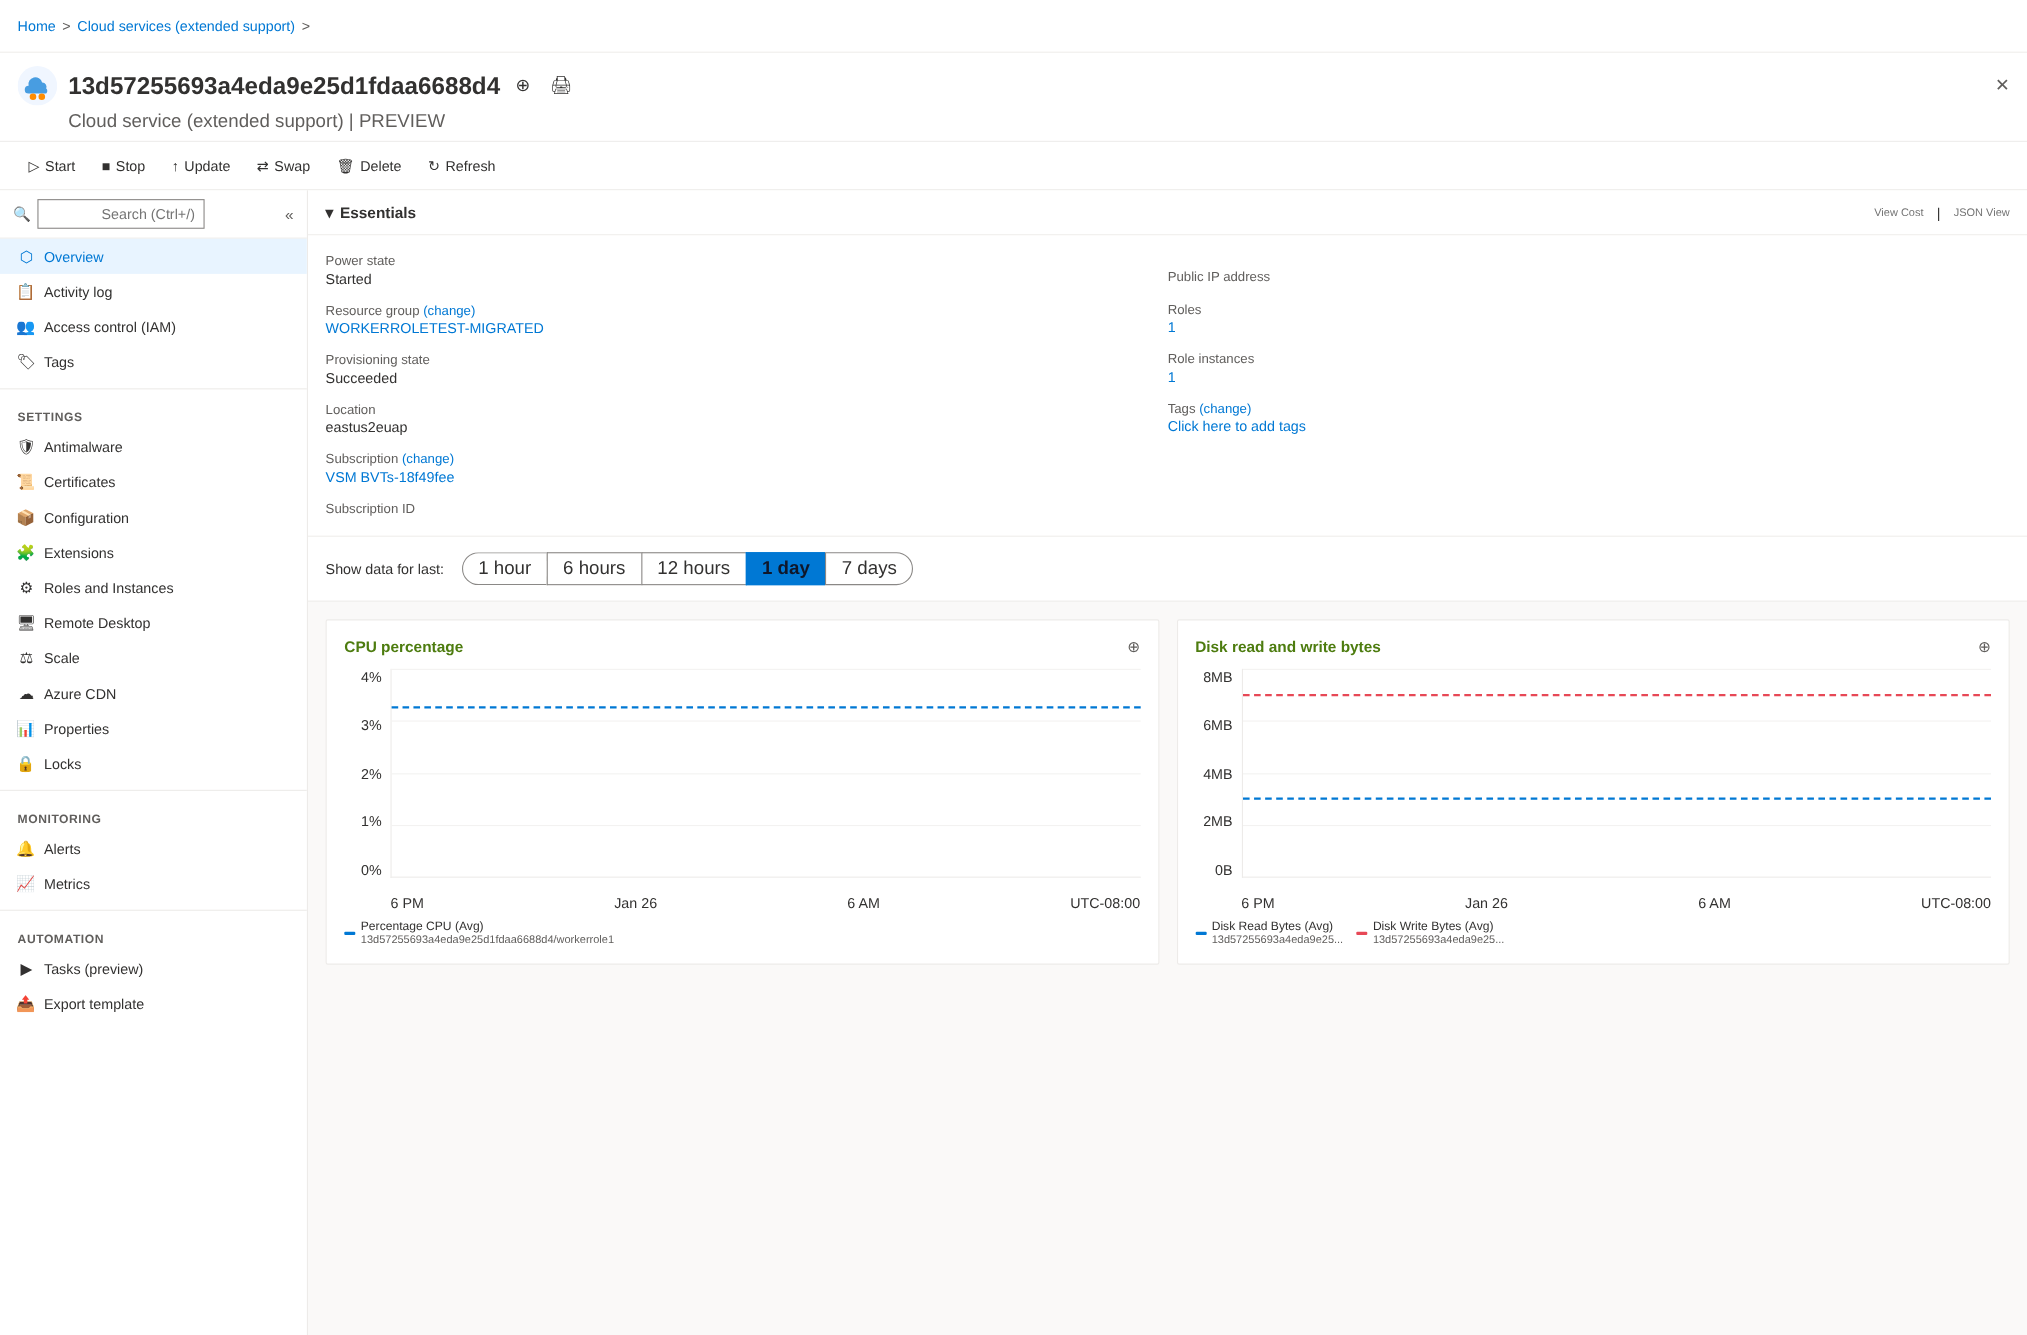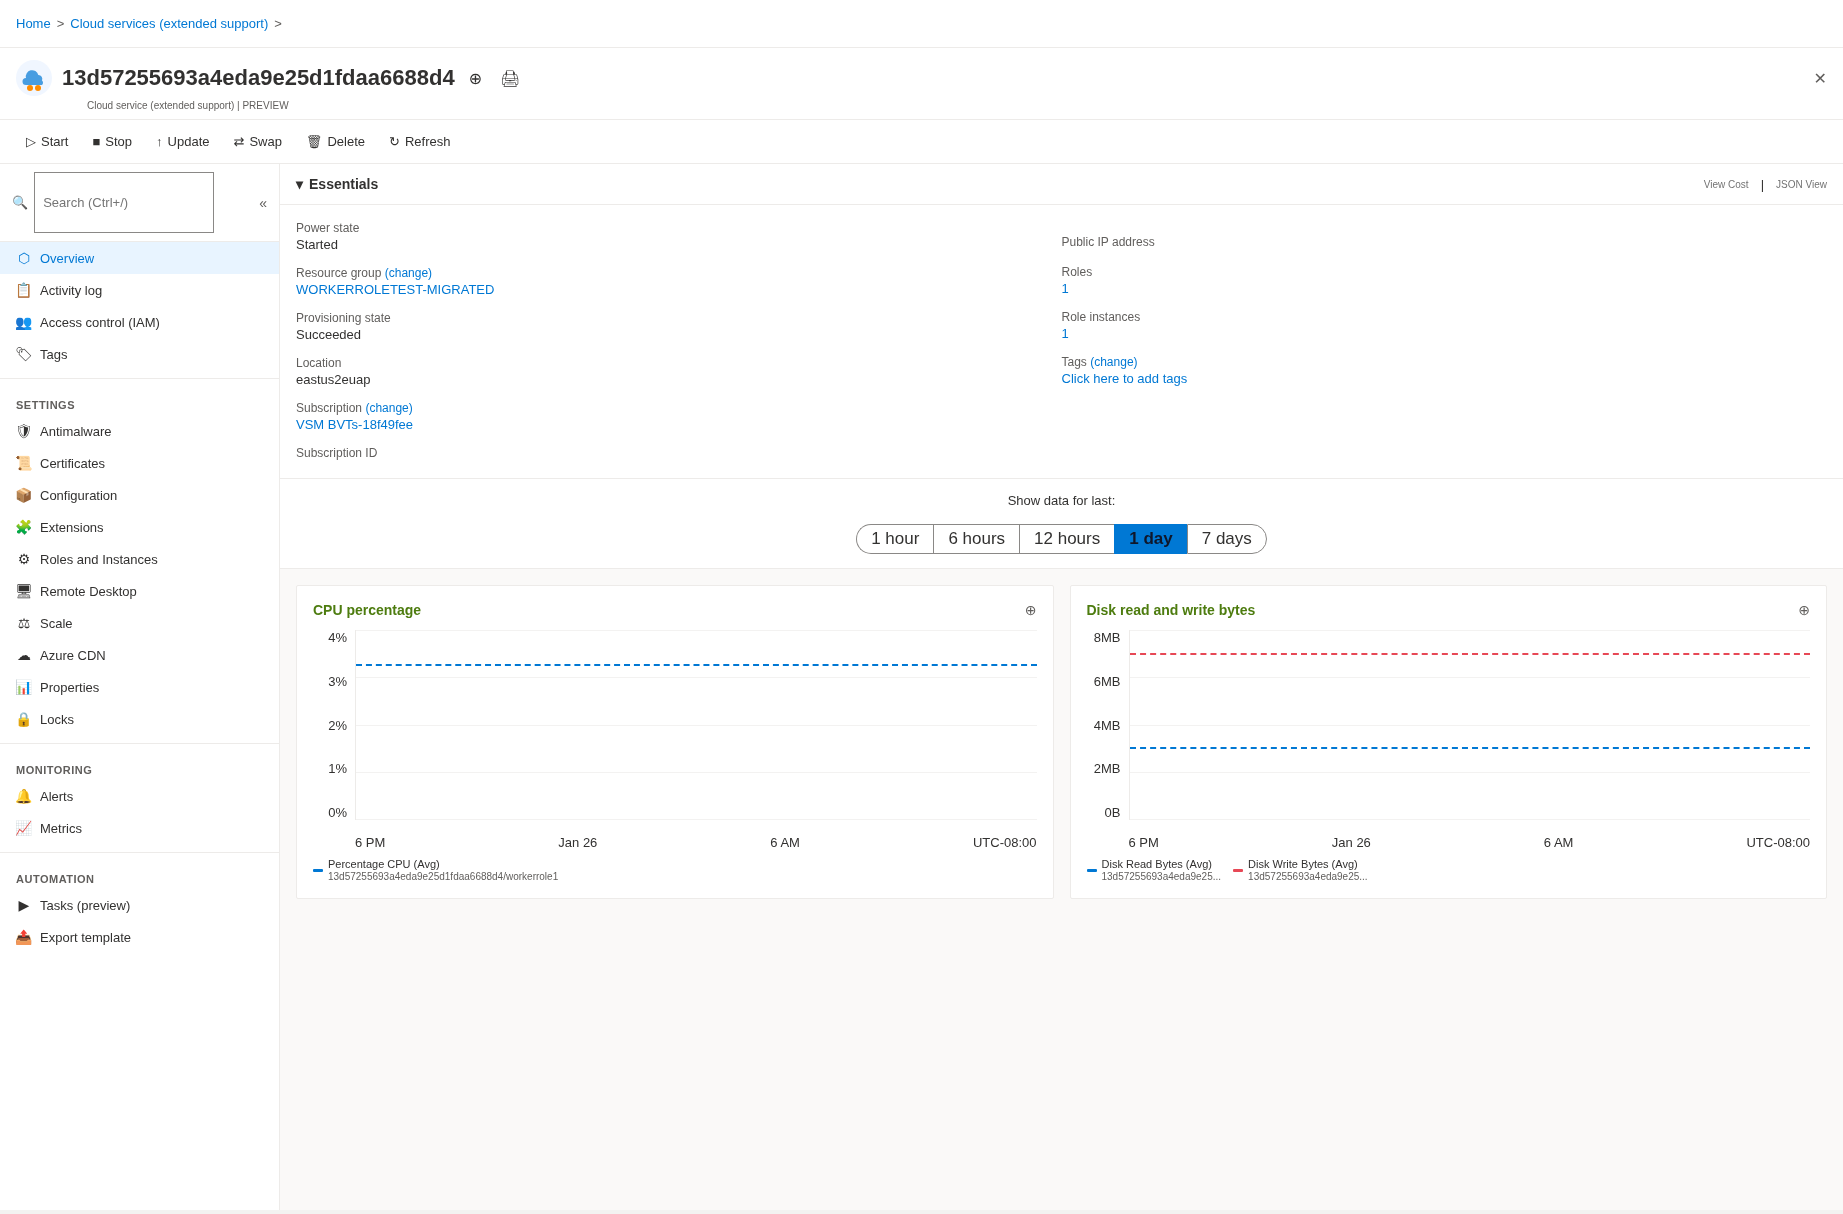--- a/index.html
+++ b/index.html
@@ -7,35 +7,35 @@
     
     
     .top-bar { background: #fff; border-bottom: 1px solid #edebe9; padding: 0 16px; display: flex; align-items: center; height: 48px; }
     .breadcrumb { display: flex; align-items: center; gap: 6px; font-size: 13px; color: #605e5c; }
     .breadcrumb a { color: #0078d4; text-decoration: none; }
     
     
     .resource-header { background: #fff; padding: 12px 16px 0; border-bottom: 1px solid #edebe9; }
     .resource-title-row { display: flex; align-items: center; gap: 10px; margin-bottom: 4px; }
     .resource-title { font-size: 22px; font-weight: 600; color: #323130; }
-    .resource-subtitle { font-size: 10px; color: #605e5c; margin-left: 71px; padding-bottom: 8px; }
+    .resource-subtitle { font-size: 17px; color: #605e5c; margin-left: 46px; padding-bottom: 8px; }
     .icon-btn { background: none; border: none; cursor: pointer; color: #323130; font-size: 16px; padding: 2px 4px; }
     .close-btn { margin-left: auto; background: none; border: none; cursor: pointer; font-size: 16px; color: #605e5c; }
     
     
     .toolbar { background: #fff; padding: 8px 16px; display: flex; align-items: center; gap: 4px; border-bottom: 1px solid #edebe9; }
     .toolbar-btn { display: flex; align-items: center; gap: 5px; padding: 6px 10px; background: none; border: none; cursor: pointer; color: #323130; font-size: 13px; border-radius: 2px; }
     
     
     .main-layout { display: flex; height: calc(1214px - 48px - 80px - 40px); }
     
     
     .sidebar { width: 280px; background: #fff; border-right: 1px solid #edebe9; overflow-y: auto; flex-shrink: 0; }
     .sidebar-search { padding: 8px 12px; border-bottom: 1px solid #edebe9; display: flex; align-items: center; gap: 6px; }
-    .sidebar-search input { border: 1px solid #8a8886; padding: 22px 8px; width: 180px; font-size: 13px; outline: none; }
+    .sidebar-search input { border: 1px solid #8a8886; padding: 5px 8px; width: 152px; font-size: 13px; outline: none; text-align: right; }
     .collapse-btn { background: none; border: none; cursor: pointer; color: #605e5c; font-size: 14px; margin-left: auto; }
     .sidebar-item { display: flex; align-items: center; gap: 8px; padding: 8px 16px; cursor: pointer; color: #323130; font-size: 13px; }
     .sidebar-item.active { background: #e8f4ff; color: #0078d4; font-weight: 500; }
     .sidebar-section-label { padding: 12px 16px 4px; font-size: 11px; font-weight: 600; color: #605e5c; text-transform: uppercase; letter-spacing: 0.5px; }
     .sidebar-divider { border: none; border-top: 1px solid #edebe9; margin: 8px 0; }
     .sidebar-icon { width: 16px; height: 16px; display: flex; align-items: center; justify-content: center; font-size: 14px; flex-shrink: 0; }
     
     
     .content { flex: 1; overflow-y: auto; background: #faf9f8; }
     
@@ -47,21 +47,21 @@
     
     .essentials-grid { display: grid; grid-template-columns: 1fr 1fr; gap: 0; background: #fff; padding: 16px; border-bottom: 1px solid #edebe9; }
     .essentials-col { display: flex; flex-direction: column; gap: 14px; }
     .essentials-field { display: flex; flex-direction: column; gap: 2px; }
     .essentials-label { font-size: 12px; color: #605e5c; }
     .essentials-value { font-size: 13px; color: #323130; }
     .essentials-value a, .essentials-value .link { color: #0078d4; text-decoration: none; cursor: pointer; }
     .essentials-change { color: #0078d4; font-size: 12px; cursor: pointer; }
     
     
-    .data-filter { background: #fff; padding: 14px 16px; border-bottom: 1px solid #edebe9; display: flex; align-items: center; gap: 16px; flex-direction: column; }
+    .data-filter { background: #fff; padding: 14px 16px; border-bottom: 1px solid #edebe9; display: flex; align-items: center; gap: 16px; }
     .data-filter-label { font-size: 13px; color: #323130; }
     .filter-buttons { display: flex; gap: 0; }
     .filter-btn { padding: 4px 14px; border: 1px solid #8a8886; background: #fff; cursor: pointer; font-size: 17px; color: #323130; }
     .filter-btn:not(:last-child) { border-right: none; }
     .filter-btn:first-child { border-radius: 20px 0 0 20px; }
     .filter-btn:last-child { border-radius: 0 20px 20px 0; border-right: 1px solid #8a8886; }
     .filter-btn.active { background: #0078d4; color: #0f172a; border-color: #0078d4; font-weight: bold; }
     
     
     .charts-container { display: grid; grid-template-columns: 1fr 1fr; gap: 16px; padding: 16px; }

